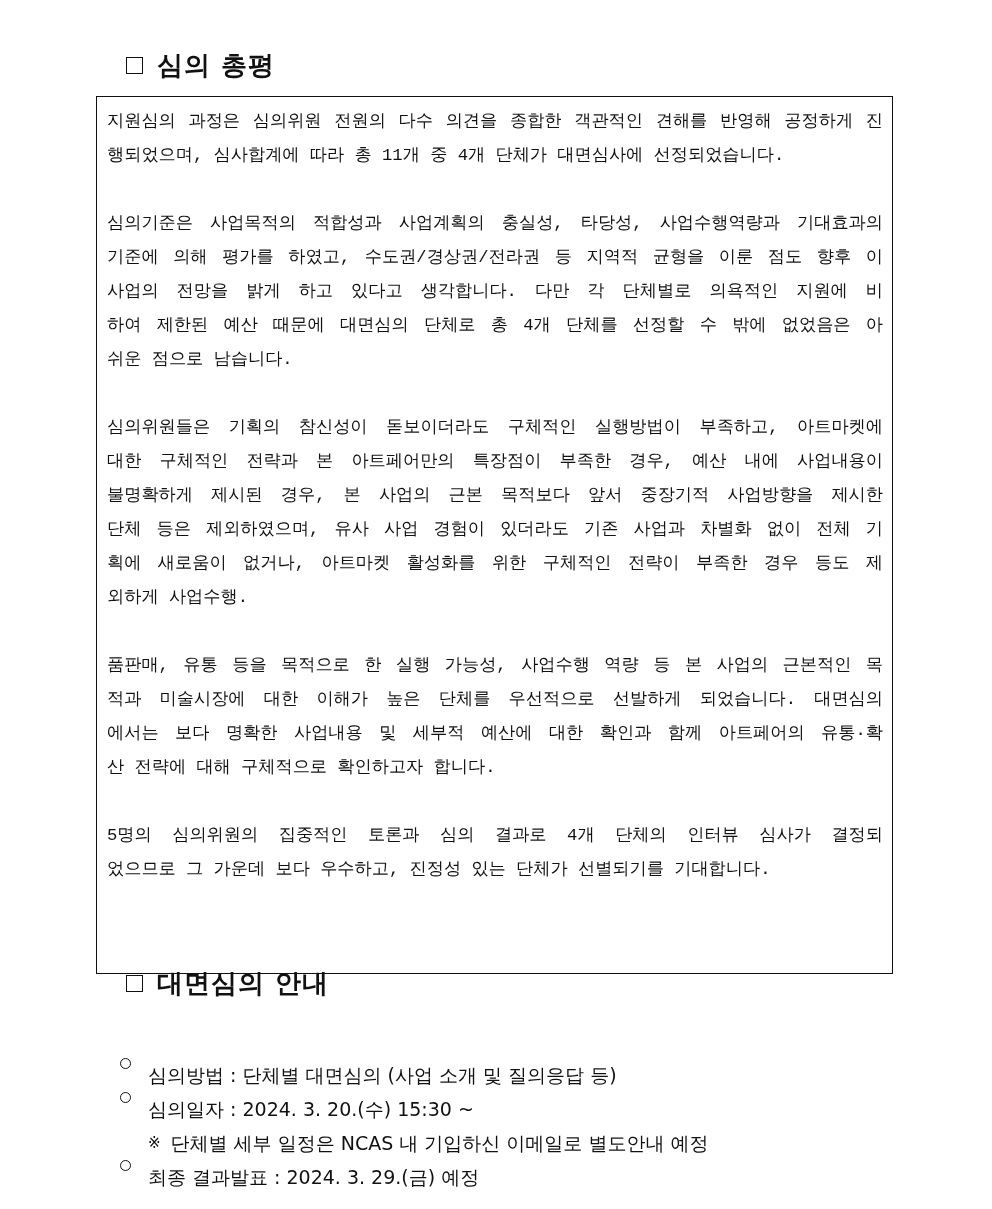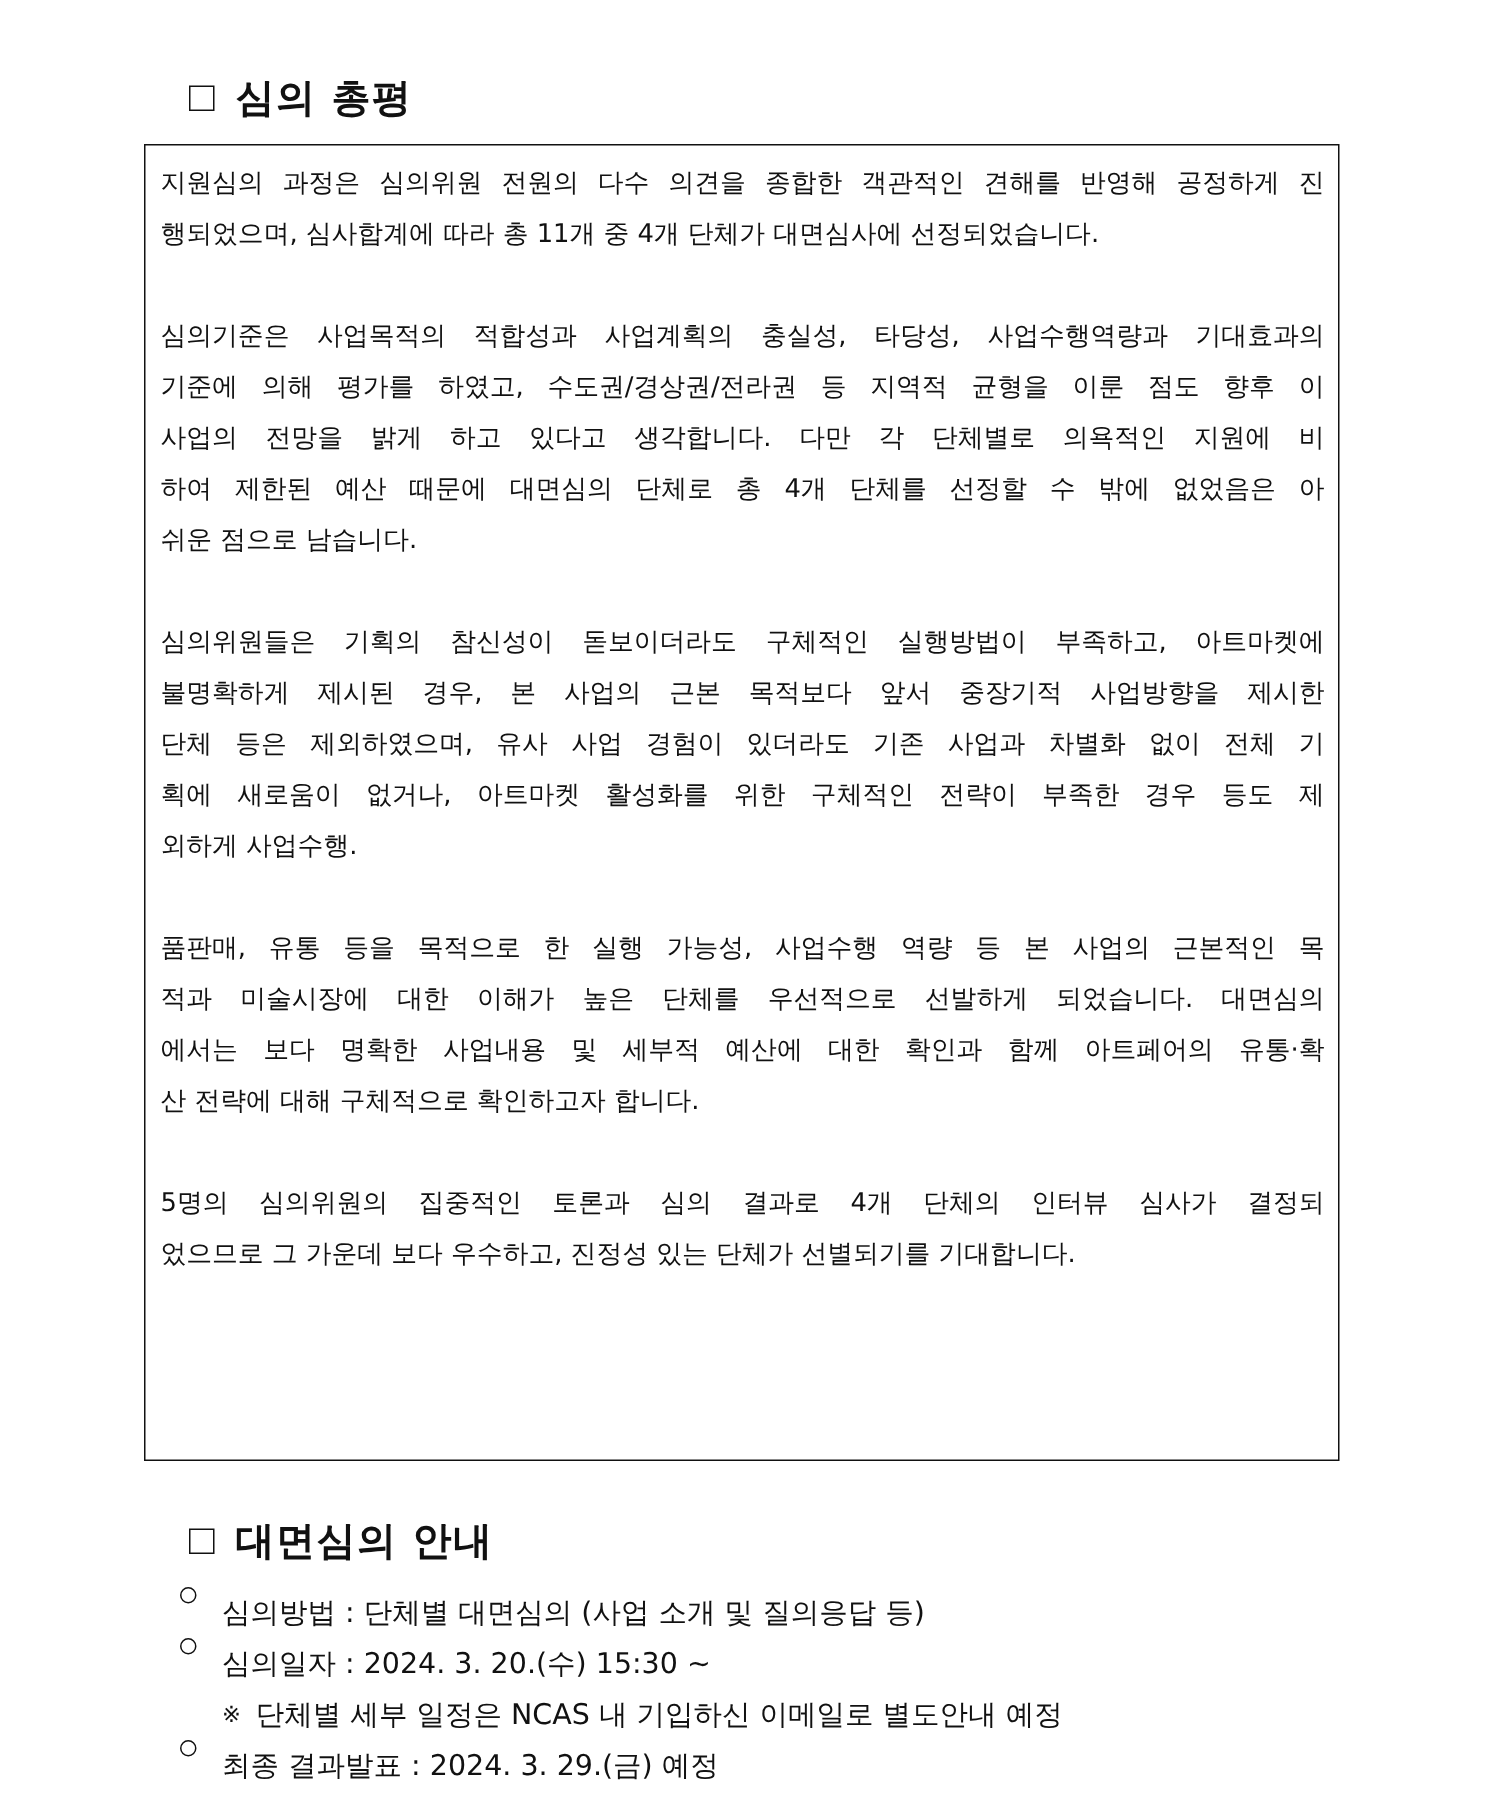--- a/index.html
+++ b/index.html
@@ -19,21 +19,21 @@
     .box {
       position: absolute; left: 96px; top: 96px;
       width: 797px; height: 878px; box-sizing: border-box;
       border: 1.5px solid #111;
       padding: 8px 9px 0 10px;
     }
     .para {
       font-size: 17.2px; line-height: 34px; text-align: justify;
       text-align-last: left; margin: 0 0 34px 0; word-break: keep-all;
     }
-    .para .ln { display: block; text-align: justify; text-align-last: justify; white-space: nowrap; }
+    .para .ln { display: block; text-align: justify; text-align-last: justify; white-space: nowrap; font-family: Liberation Mono, monospace; }
     .para .ln.last { text-align-last: left; }
     .list {
       position: absolute; left: 118px; top: 1058px;
       font-size: 19px; line-height: 34px;
     }
     .li { display: flex; align-items: flex-start; white-space: nowrap; }
     .li .bullet {
       display: inline-block; width: 11px; height: 11px; border: 1.5px solid #111;
       border-radius: 50%; box-sizing: border-box; margin-right: 17px; margin-left: 2px;
     }
@@ -55,38 +55,39 @@
   </p>
   <p class="para">
     <span class="ln">심의기준은 사업목적의 적합성과 사업계획의 충실성, 타당성, 사업수행역량과 기대효과의</span>
     <span class="ln">기준에 의해 평가를 하였고, 수도권/경상권/전라권 등 지역적 균형을 이룬 점도 향후 이</span>
     <span class="ln">사업의 전망을 밝게 하고 있다고 생각합니다. 다만 각 단체별로 의욕적인 지원에 비</span>
     <span class="ln">하여 제한된 예산 때문에 대면심의 단체로 총 4개 단체를 선정할 수 밖에 없었음은 아</span>
     <span class="ln last">쉬운 점으로 남습니다.</span>
   </p>
   <p class="para">
     <span class="ln">심의위원들은 기획의 참신성이 돋보이더라도 구체적인 실행방법이 부족하고, 아트마켓에</span>
+    <span class="ln">대한 구체적인 전략과 본 아트페어만의 특장점이 부족한 경우, 예산 내에 사업내용이</span>
     <span class="ln">불명확하게 제시된 경우, 본 사업의 근본 목적보다 앞서 중장기적 사업방향을 제시한</span>
     <span class="ln">단체 등은 제외하였으며, 유사 사업 경험이 있더라도 기존 사업과 차별화 없이 전체 기</span>
     <span class="ln">획에 새로움이 없거나, 아트마켓 활성화를 위한 구체적인 전략이 부족한 경우 등도 제</span>
     <span class="ln last">외하게 사업수행.</span>
   </p>
   <p class="para">
     <span class="ln">품판매, 유통 등을 목적으로 한 실행 가능성, 사업수행 역량 등 본 사업의 근본적인 목</span>
     <span class="ln">적과 미술시장에 대한 이해가 높은 단체를 우선적으로 선발하게 되었습니다. 대면심의</span>
     <span class="ln">에서는 보다 명확한 사업내용 및 세부적 예산에 대한 확인과 함께 아트페어의 유통·확</span>
     <span class="ln last">산 전략에 대해 구체적으로 확인하고자 합니다.</span>
   </p>
   <p class="para" style="margin-bottom:16px;">
     <span class="ln">5명의 심의위원의 집중적인 토론과 심의 결과로 4개 단체의 인터뷰 심사가 결정되</span>
     <span class="ln last">었으므로 그 가운데 보다 우수하고, 진정성 있는 단체가 선별되기를 기대합니다.</span>
   </p>
 </div>
 
-<div class="heading" style="top:1009px;justify-content:center;">
+<div class="heading" style="top:965px;justify-content:center;">
   <span class="sq"></span>
   <span>대면심의 안내</span>
 </div>
 
 <div class="list">
   <div class="li">
     <span class="bullet"></span>
     <span>심의방법 : 단체별 대면심의 (사업 소개 및 질의응답 등)</span>
   </div>
   <div class="li">

